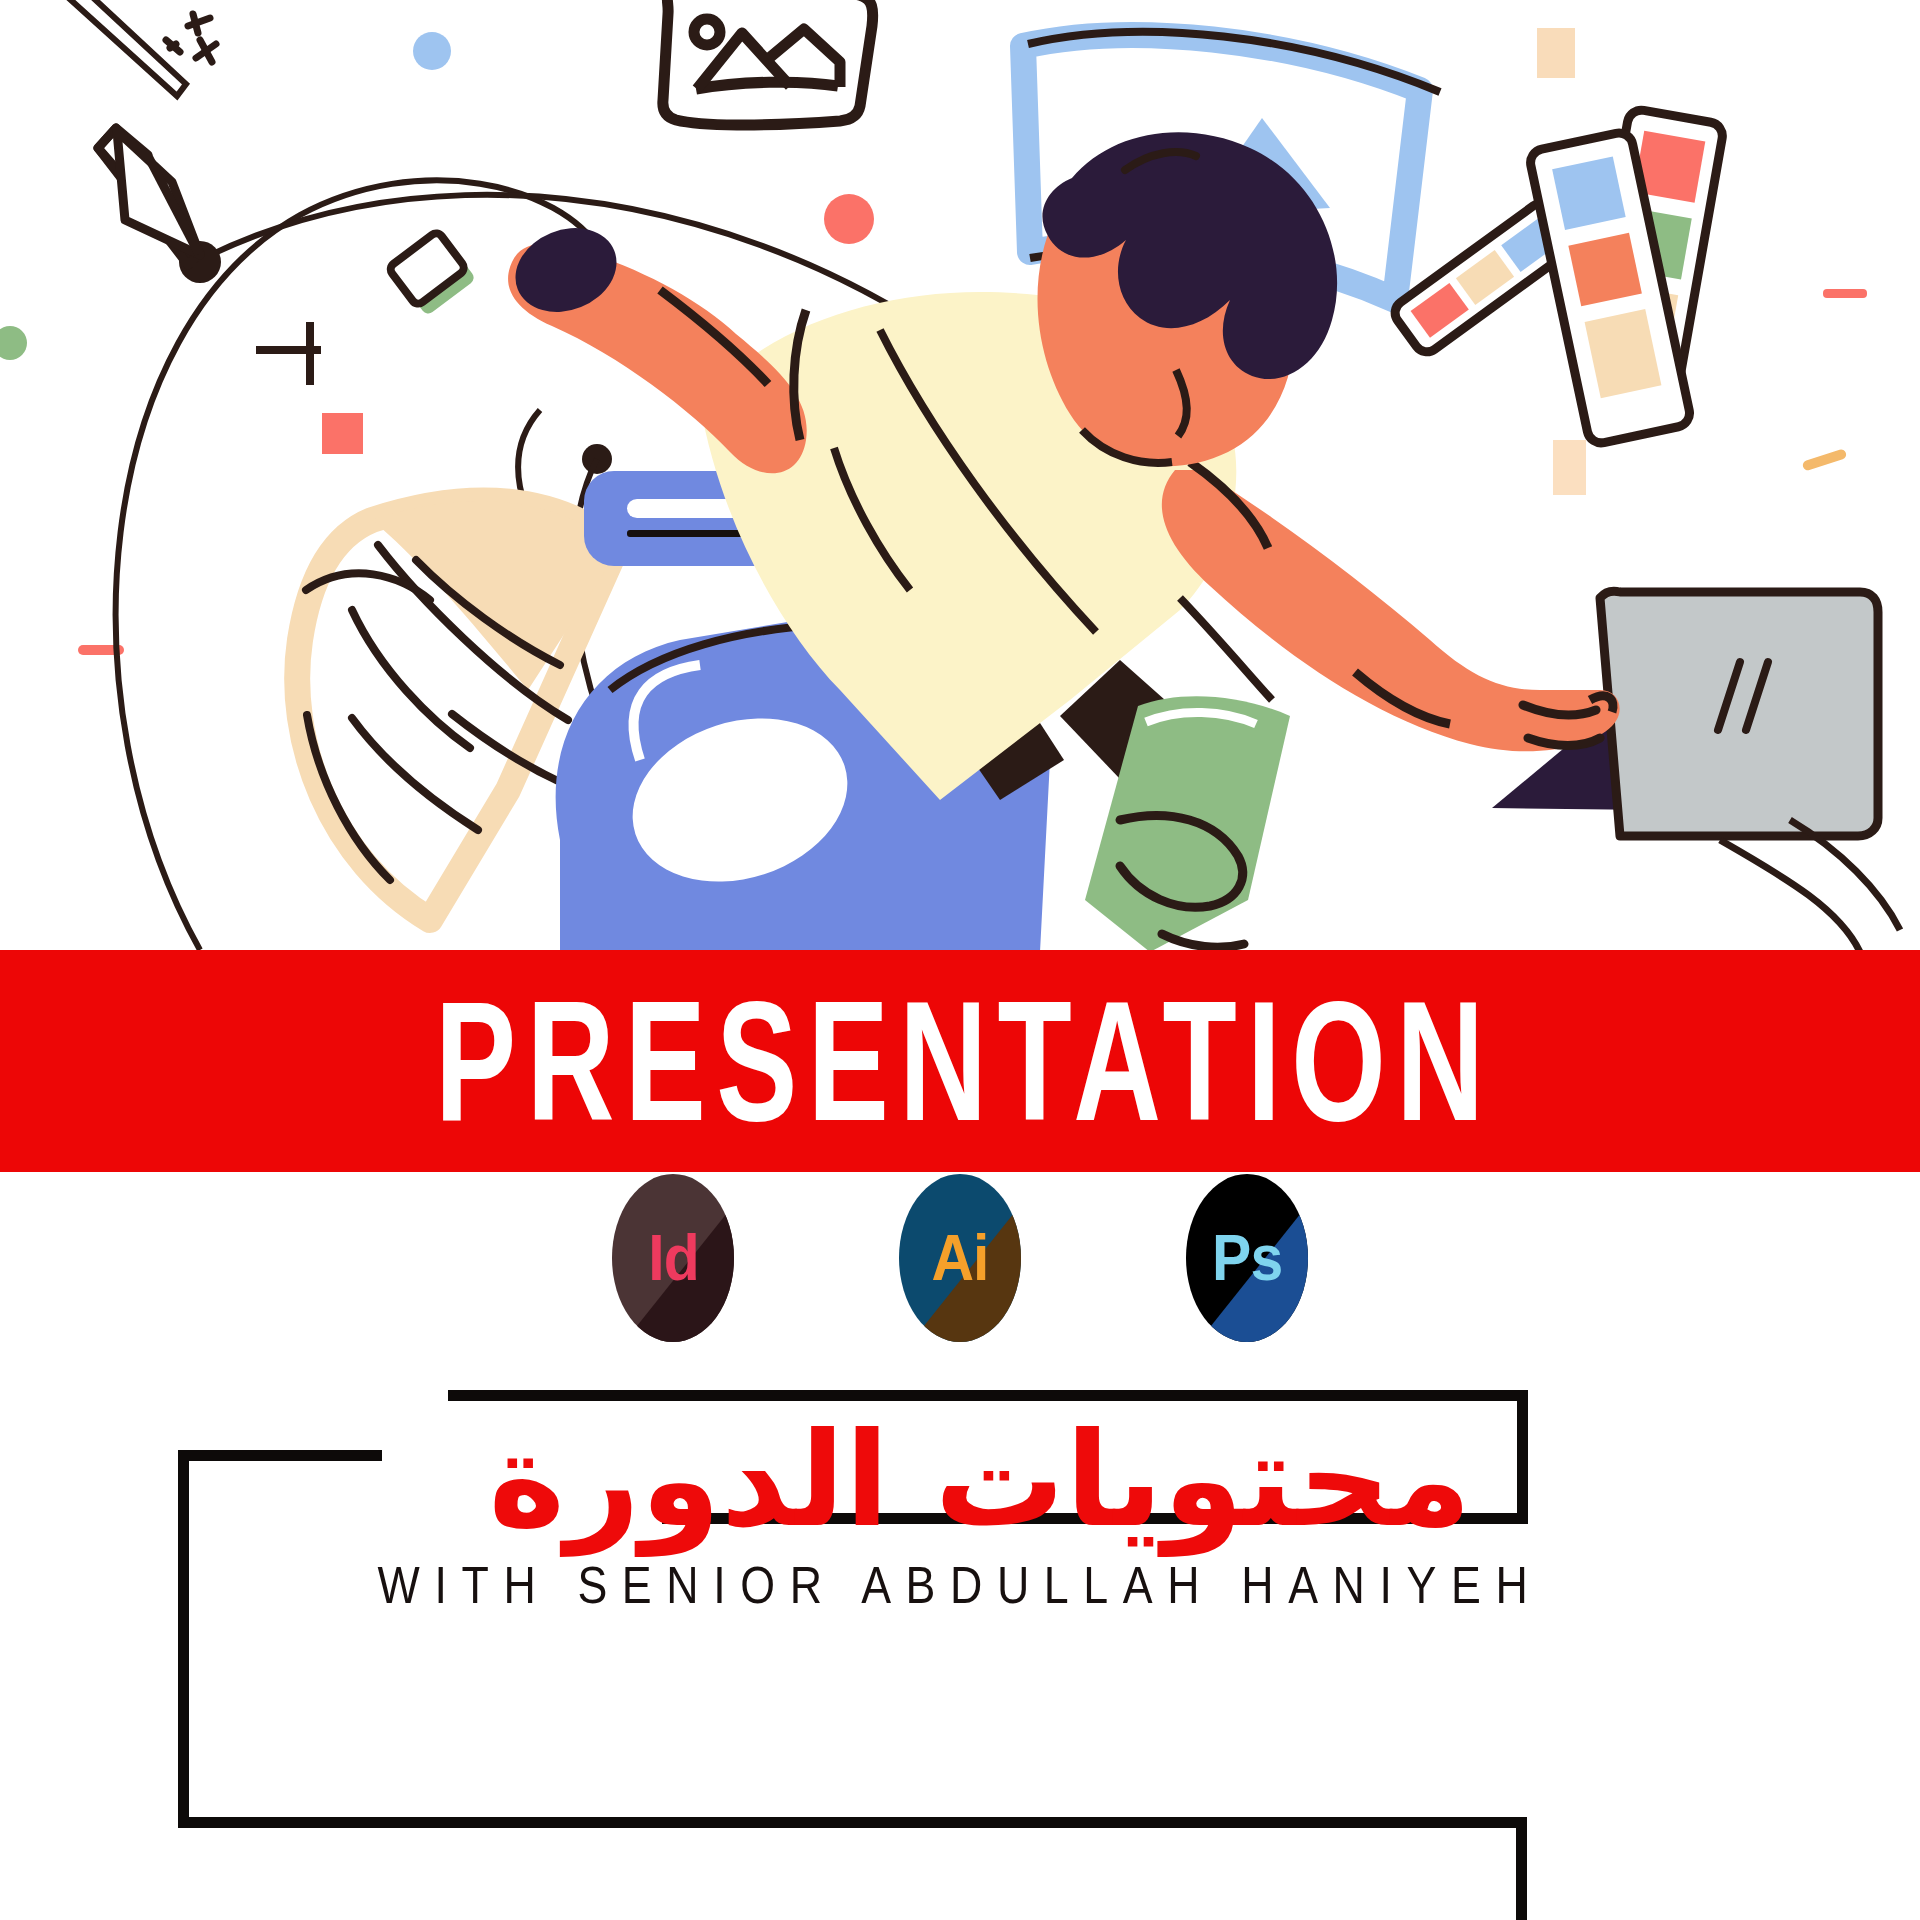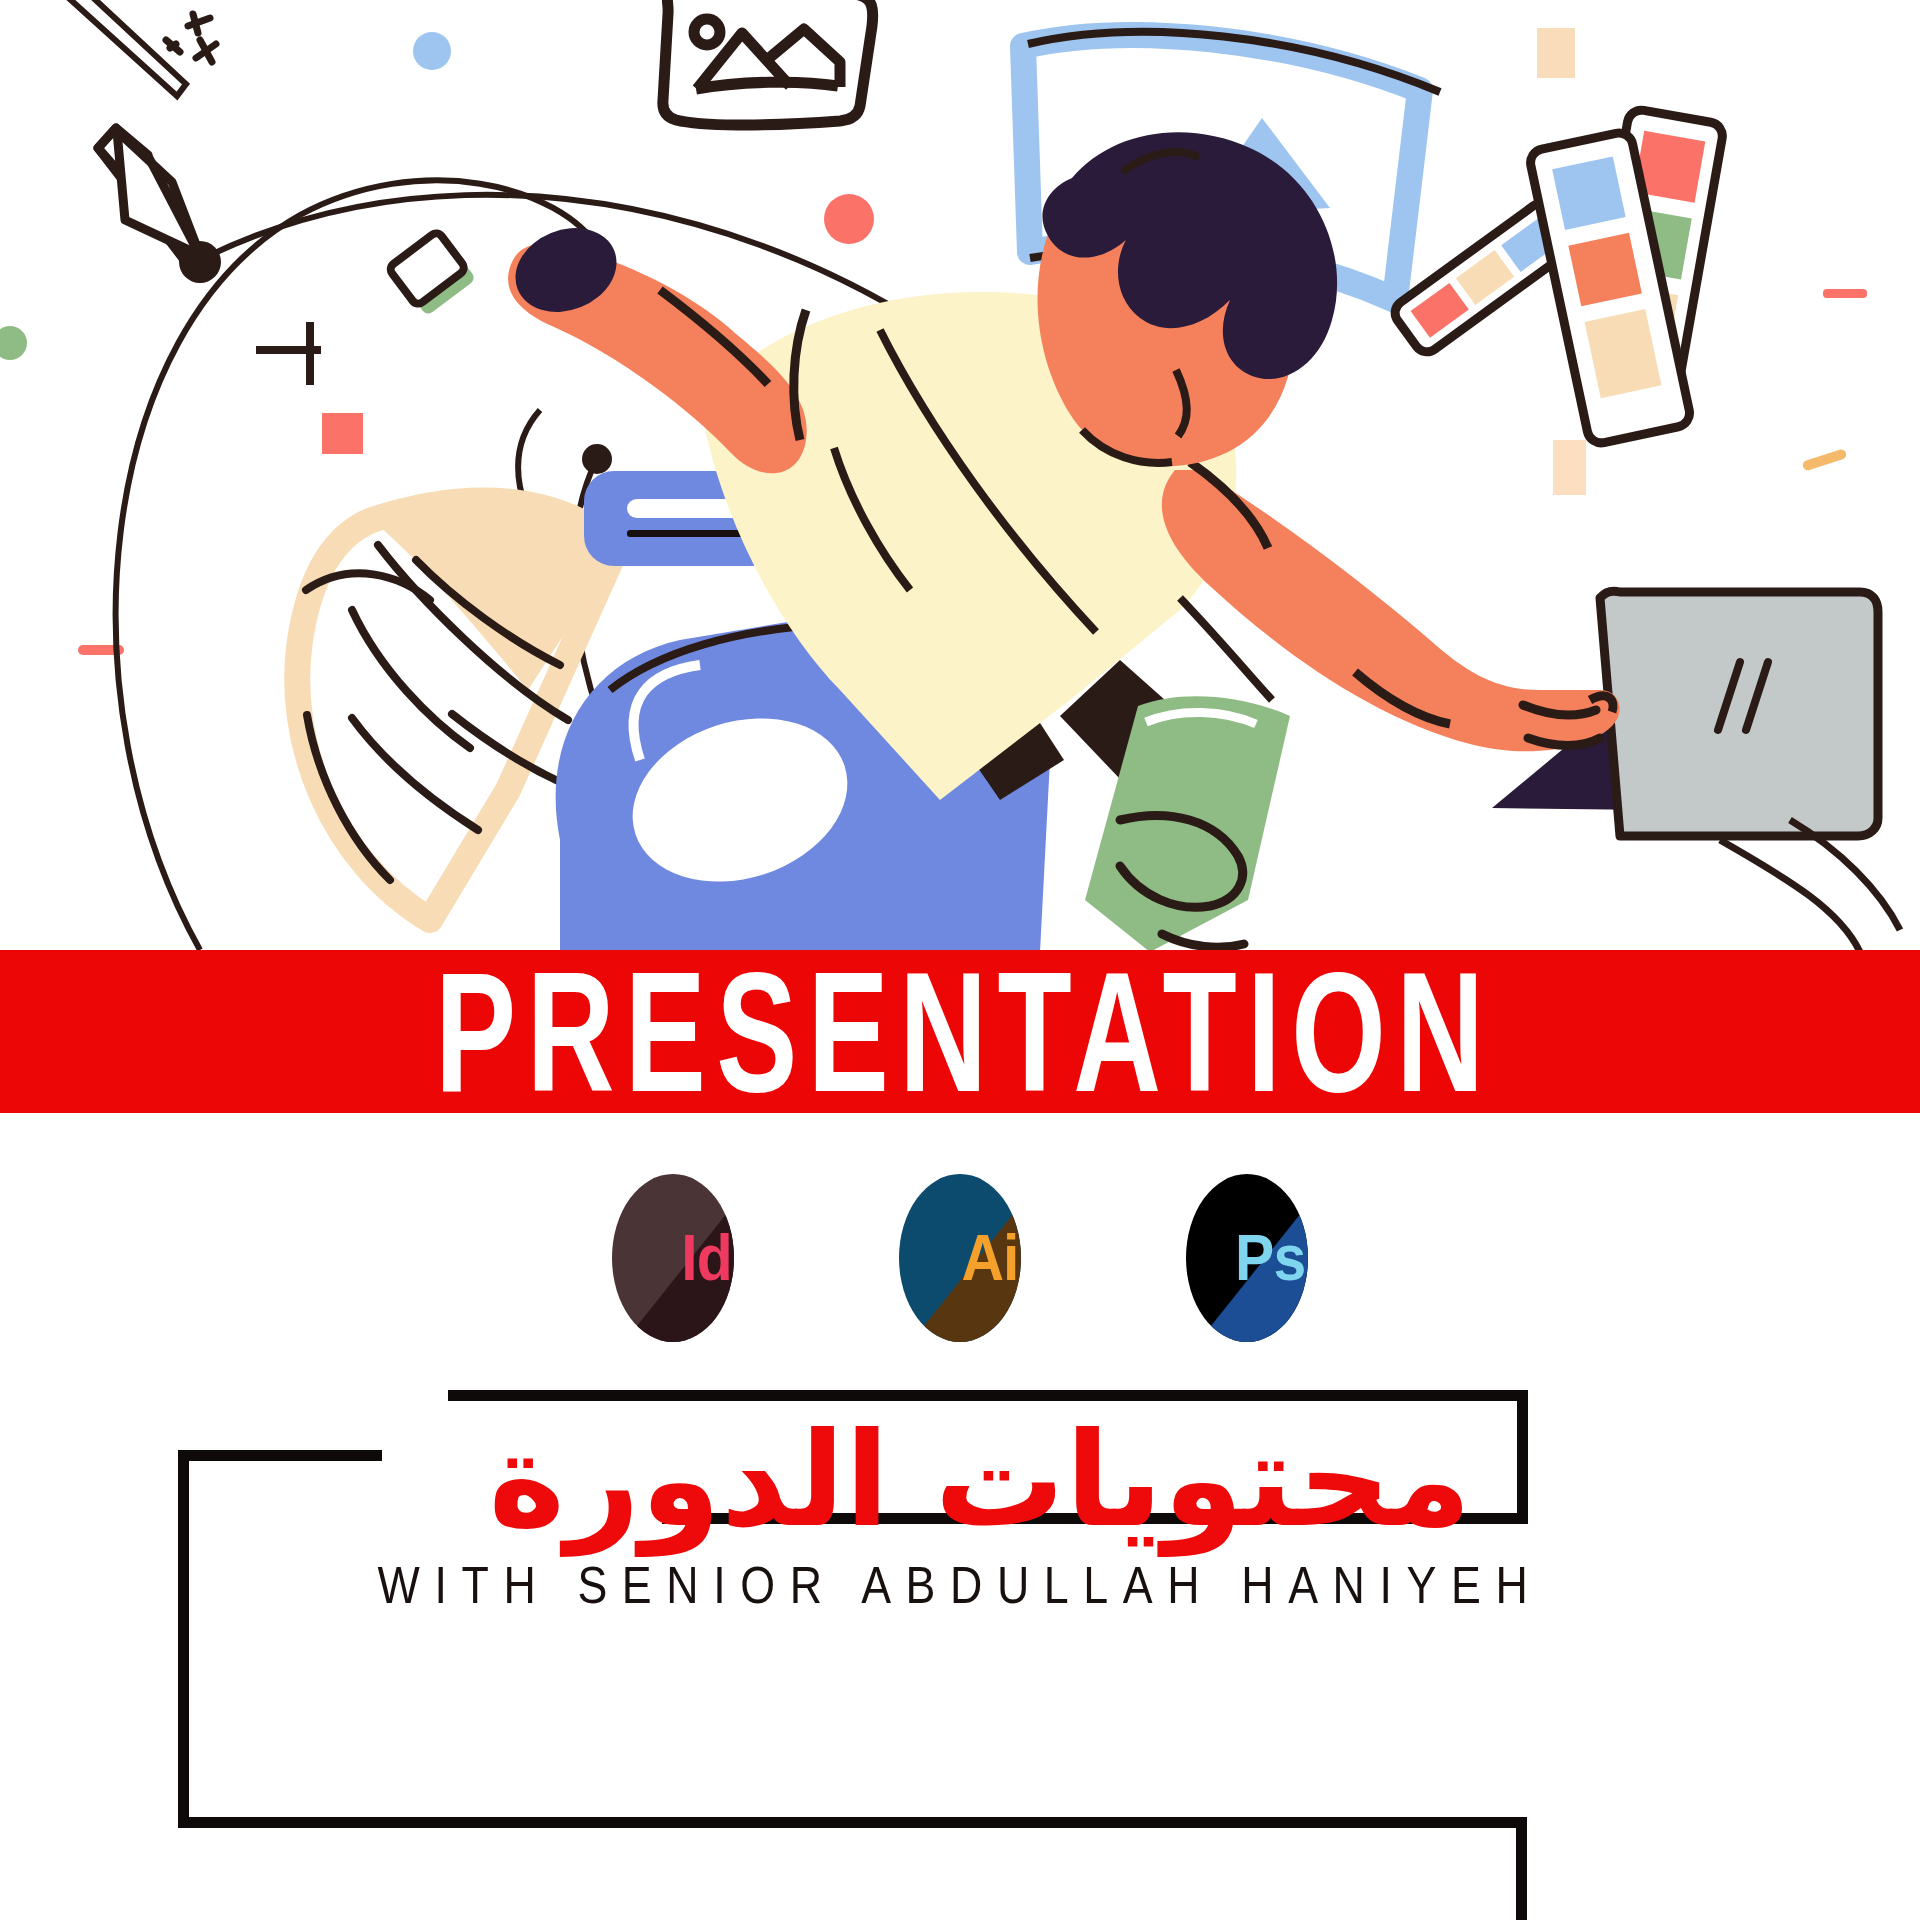--- a/index.html
+++ b/index.html
@@ -12,21 +12,21 @@
     position:relative;
   }
   .stage{position:absolute;inset:0;width:1920px;height:1920px;}
 
   
   .illus{position:absolute;left:0;top:0;width:1920px;height:952px;overflow:hidden;}
   .illus svg{display:block;width:1920px;height:952px;}
 
   
   .banner{
-    position:absolute;left:0;top:950px;width:1920px;height:163px;
+    position:absolute;left:0;top:950px;width:1920px;height:222px;
     display:flex;align-items:center;justify-content:center;
   }
   .banner-title{
     color:#ffffff;
     font-family:"Liberation Sans Narrow","Liberation Sans",sans-serif;
     font-weight:700;
     font-size:152px;
     line-height:1;
     letter-spacing:13px;
     transform:scaleX(0.80) scaleY(1.12);
@@ -35,21 +35,21 @@
     padding-left:13px;
   }
 
   
   .apps{
     position:absolute;left:0;top:1168px;width:1920px;height:180px;
     display:flex;align-items:center;justify-content:center;gap:165px;
   }
   .app{
     position:relative;width:122px;height:168px;border-radius:50%/50%;
-    overflow:hidden;display:flex;align-items:center;justify-content:flex-end;
+    overflow:hidden;display:flex;align-items:center;justify-content:center;
   }
   .app .shade{
     position:absolute;left:0;top:0;width:100%;height:100%;
     clip-path:polygon(10% 100%, 100% 18%, 100% 100%);
   }
   .app .glyph{
     position:relative;z-index:3;
     font-family:"Liberation Sans Narrow","Liberation Sans",sans-serif;
     font-weight:700;font-size:64px;line-height:1;letter-spacing:-1px;
     transform:scaleX(0.92);

